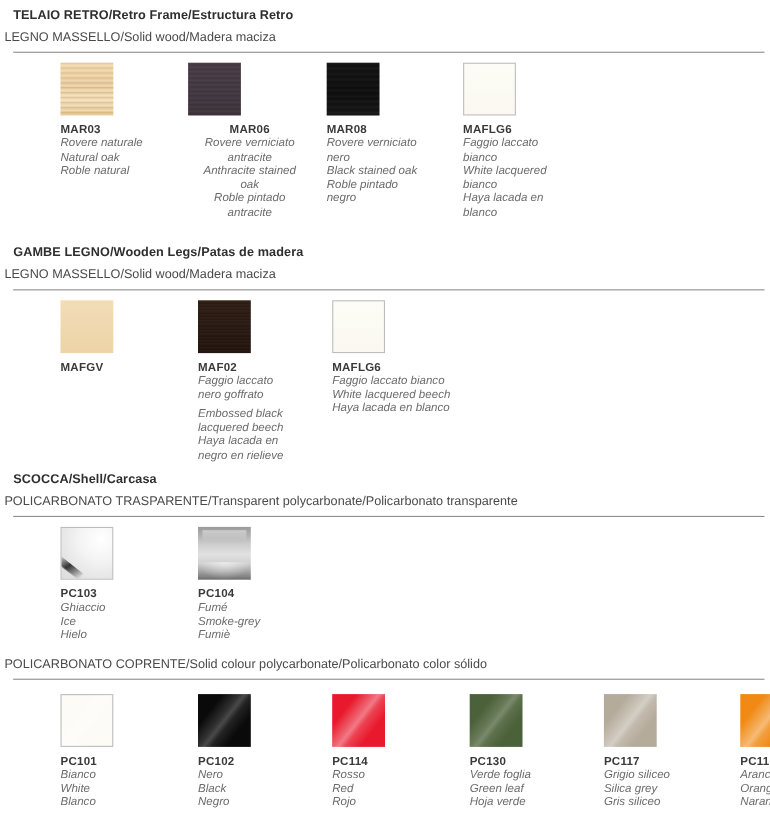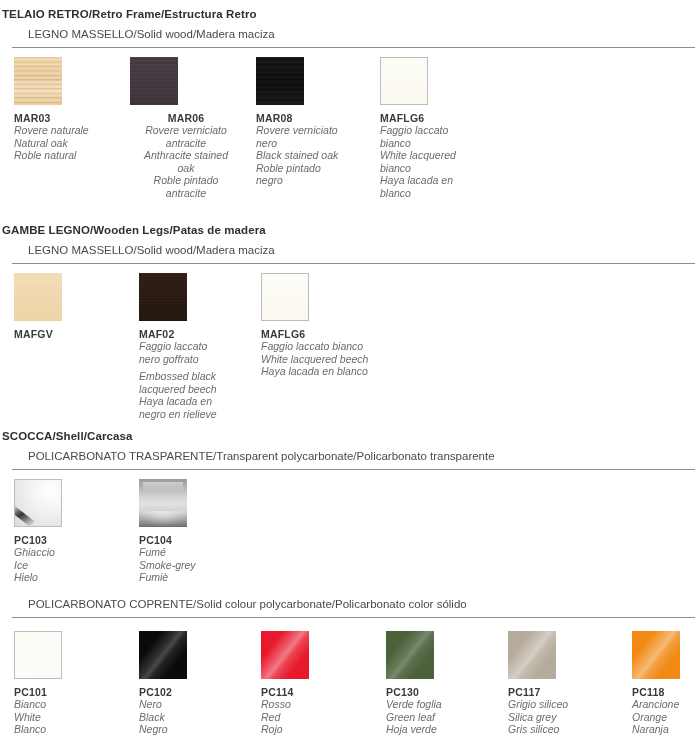--- a/index.html
+++ b/index.html
@@ -25,42 +25,43 @@
   }
 
   
   .section { position: absolute; left: 0; width: 700px; }
 
   .sec-title {
     font-size: 11.5px;
     font-weight: bold;
     color: #2f2f2f;
     letter-spacing: 0.1px;
-    padding-left: 2px;
+    padding-left: 12px;
     white-space: nowrap;
   }
   .sec-sub {
     font-size: 11.5px;
     font-weight: normal;
     color: #4a4a4a;
-    padding-left: 28px;
+    padding-left: 4px;
     margin-top: 8px;
     white-space: nowrap;
   }
   .rule {
     height: 1px;
     background: #8e8e8e;
     margin: 7px 5px 0 12px;
   }
 
   
   .swatch-row {
     position: relative;
     margin-top: 9px;
     height: 150px;
+    margin-left: 41px;
   }
   .swatch-cell {
     position: absolute;
     top: 0;
     width: 112px;
   }
   .chip {
     width: 48px;
     height: 48px;
     box-sizing: border-box;

